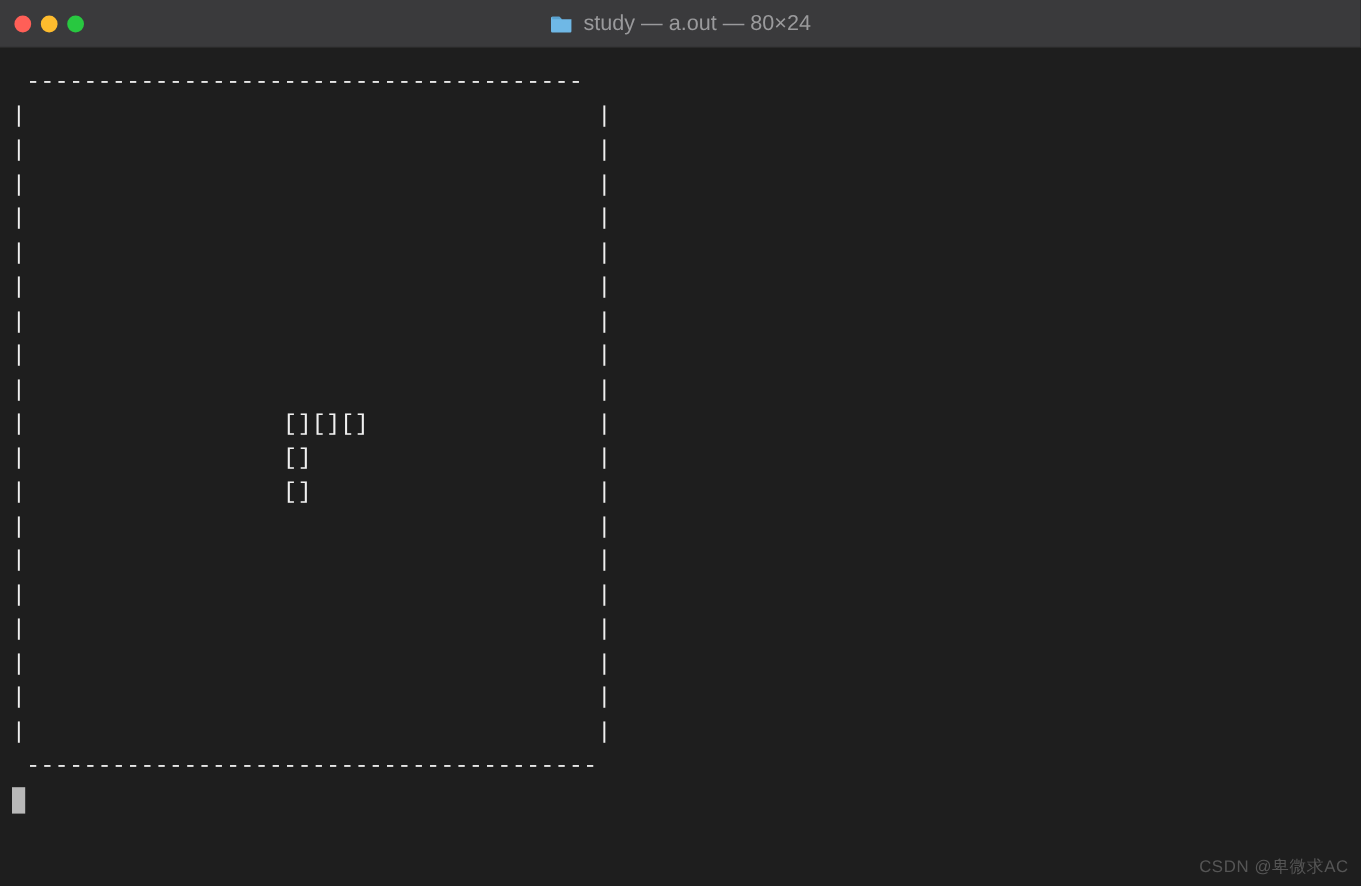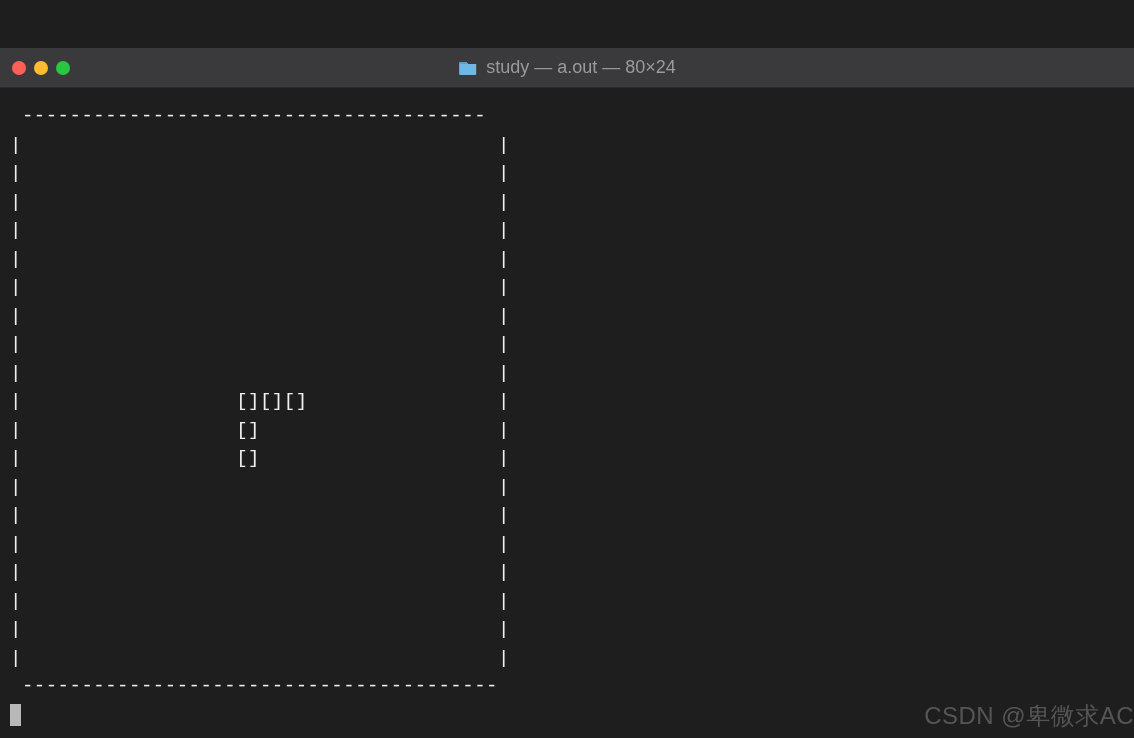--- a/index.html
+++ b/index.html
@@ -16,21 +16,20 @@
       position: relative;
     }
     .titlebar {
       height: 40px;
       background: #3a3a3c;
       display: flex;
       align-items: center;
       padding: 0 12px;
       border-bottom: 1px solid #2a2a2a;
       position: relative;
-      margin-top: 48px;
     }
     .traffic-lights {
       display: flex;
       gap: 8px;
       align-items: center;
     }
     .dot {
       width: 14px;
       height: 14px;
       border-radius: 50%;
@@ -71,23 +70,23 @@
       display: inline-block;
       width: 11px;
       height: 22px;
       background: #b8b8b8;
       vertical-align: text-bottom;
       margin-left: 0px;
     }
     .watermark {
       position: absolute;
       bottom: 6px;
-      right: 0;
+      right: 10px;
       color: #7a7a7a;
-      font-size: 24px;
+      font-size: 14px;
       font-family: -apple-system, BlinkMacSystemFont, "Segoe UI", sans-serif;
       opacity: 0.6;
       letter-spacing: 0.5px;
     }
   </style>
 </head>
 <body>
 
 <div class="titlebar">
   <div class="traffic-lights">

